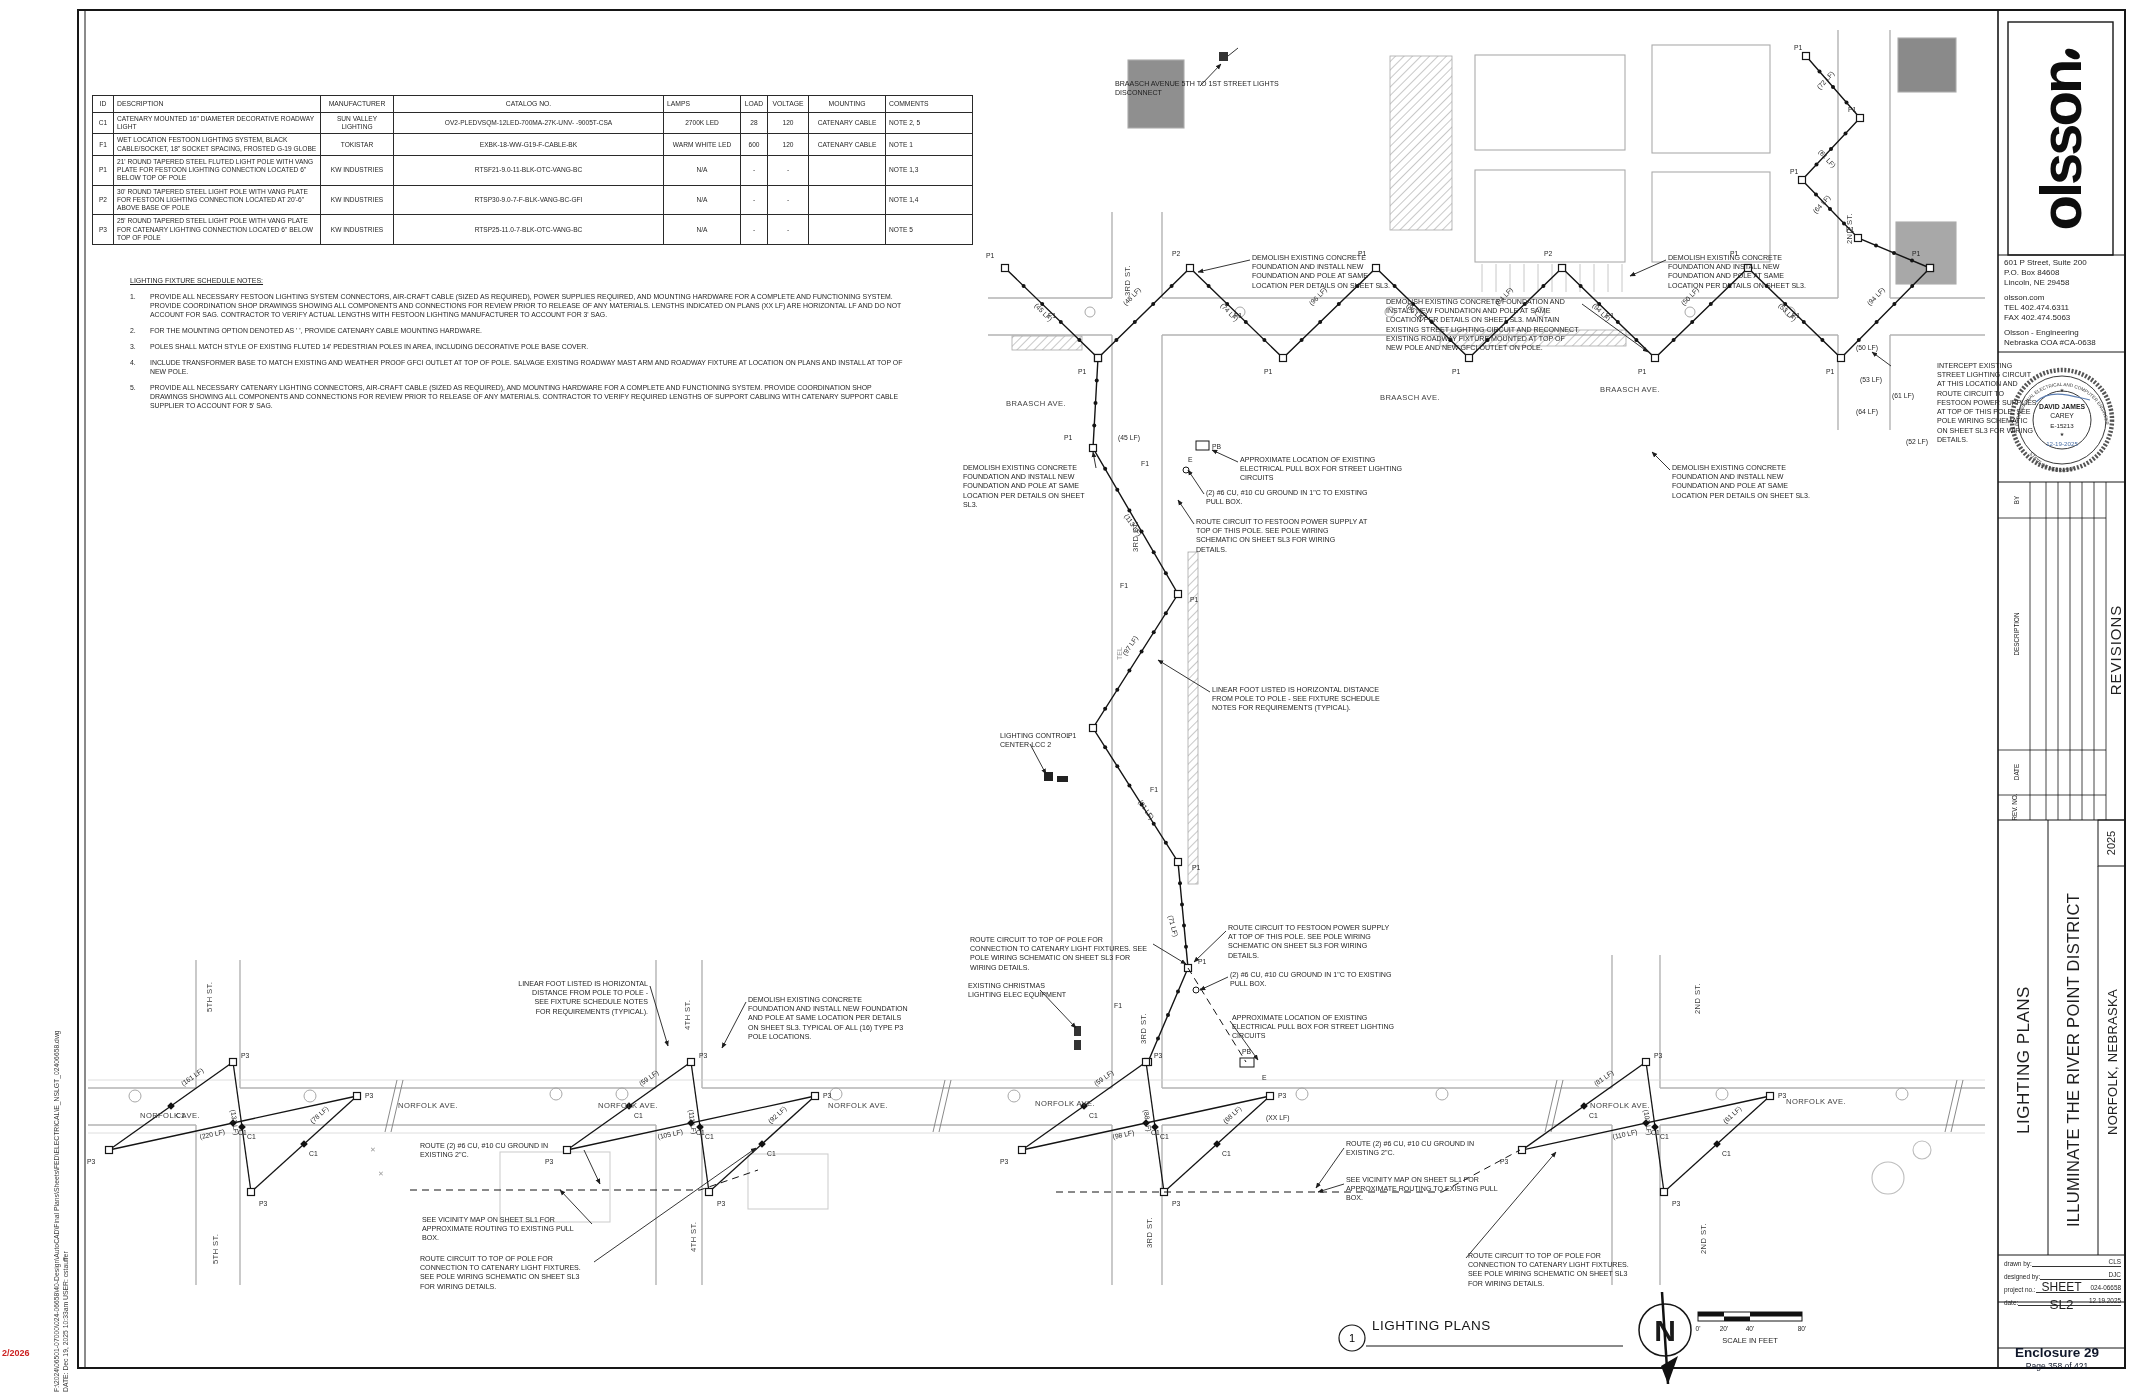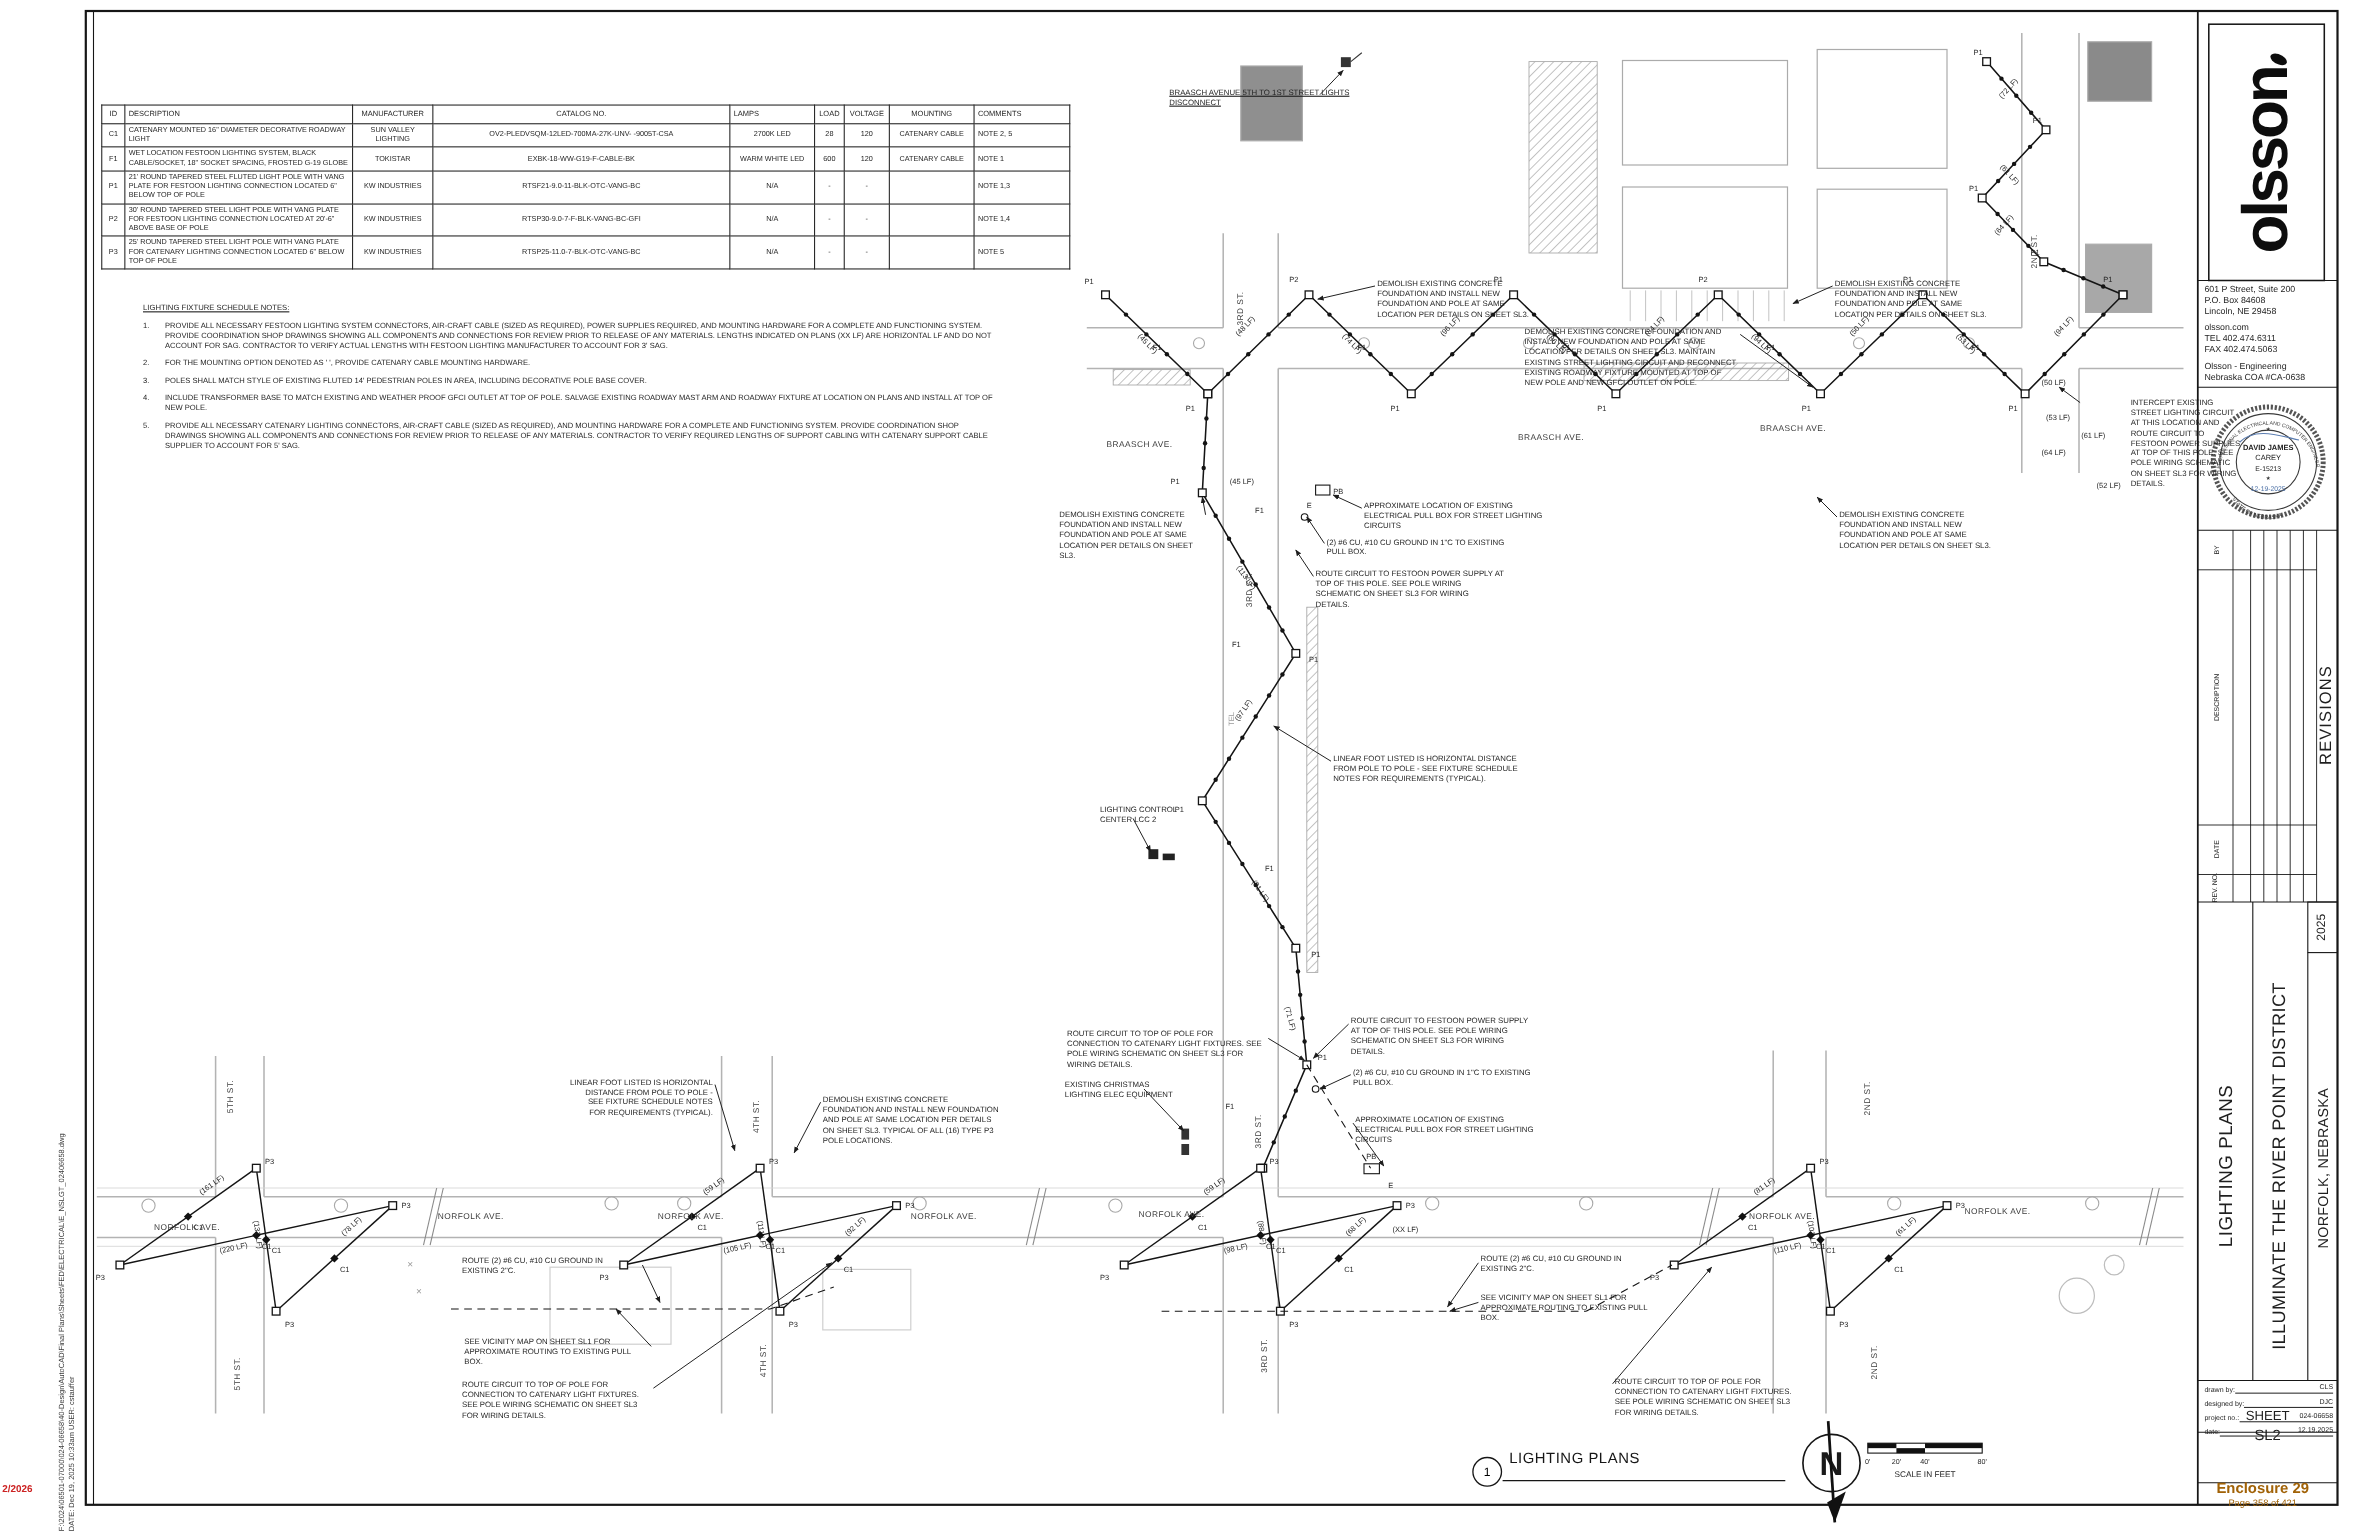--- a/index.html
+++ b/index.html
@@ -33,21 +33,21 @@
   .tb-revisions{font:15px "Liberation Sans",sans-serif;letter-spacing:1px;}
   .tb-year{font:11px "Liberation Sans",sans-serif;}
   .tb-t1{font:17px "Liberation Sans",sans-serif;letter-spacing:.5px;}
   .tb-t2{font:16.5px "Liberation Sans",sans-serif;letter-spacing:.3px;}
   .tb-t3{font:13px "Liberation Sans",sans-serif;letter-spacing:.3px;}
   .credits{position:absolute;left:2004px;top:1259px;width:117px;font:6.4px/1 "Liberation Sans",sans-serif;}
   .cred-row{display:flex;align-items:flex-end;margin-bottom:4.5px;}
   .cred-row .v{flex:1;text-align:right;border-bottom:.8px solid #333;padding-bottom:1px;}
   .sheetword{position:absolute;left:1998px;top:1280px;width:127px;text-align:center;
              font:12px/1.3 "Liberation Sans",sans-serif;}
-  .stamp{position:absolute;left:2000px;top:1346px;width:114px;text-align:center;color:#a16207;}
+  .stamp{position:absolute;left:2000px;top:1346px;width:114px;text-align:center;color:#0f172a;}
   .stamp .s1{font:bold 13.5px/1.1 "Liberation Sans",sans-serif;}
   .stamp .s2{font:8.5px/1.2 "Liberation Sans",sans-serif;}
   .edge{position:absolute;left:52px;top:1392px;transform:rotate(-90deg);transform-origin:0 0;
         width:1100px;font:6.8px/1.35 "Liberation Sans",sans-serif;color:#3a3a3a;}
   .edge-stamp{position:absolute;left:2px;top:1348px;font:bold 9px "Liberation Sans",sans-serif;color:#cc2222;}
 </style>
 </head>
 <body>
 
 <div class="page">
@@ -689,21 +689,21 @@
           <span class="note-txt">INCLUDE TRANSFORMER BASE TO MATCH EXISTING AND WEATHER PROOF GFCI OUTLET AT TOP OF POLE. SALVAGE EXISTING ROADWAY MAST ARM AND ROADWAY FIXTURE AT LOCATION ON PLANS AND INSTALL AT TOP OF NEW POLE.</span>
         </div>
         <div class="note-row">
           <span class="note-num">5.</span>
           <span class="note-txt">PROVIDE ALL NECESSARY CATENARY LIGHTING CONNECTORS, AIR-CRAFT CABLE (SIZED AS REQUIRED), AND MOUNTING HARDWARE FOR A COMPLETE AND FUNCTIONING SYSTEM. PROVIDE COORDINATION SHOP DRAWINGS SHOWING ALL COMPONENTS AND CONNECTIONS FOR REVIEW PRIOR TO RELEASE OF ANY MATERIALS. CONTRACTOR TO VERIFY REQUIRED LENGTHS OF SUPPORT CABLING WITH CATENARY SUPPORT CABLE SUPPLIER TO ACCOUNT FOR 5' SAG.</span>
         </div>
       </div>
   </div>
 
   <div id="anno-layer">
-      <div class="anno" style="left: 1063px; top: 80px; width: 165px; text-decoration: underline;">BRAASCH AVENUE 5TH TO 1ST STREET LIGHTS DISCONNECT</div>
+      <div class="anno" style="left: 1115px; top: 80px; width: 165px;">BRAASCH AVENUE 5TH TO 1ST STREET LIGHTS DISCONNECT</div>
       <div class="anno" style="left: 1252px; top: 254px; width: 152px;">DEMOLISH EXISTING CONCRETE FOUNDATION AND INSTALL NEW FOUNDATION AND POLE AT SAME LOCATION PER DETAILS ON SHEET SL3.</div>
       <div class="anno" style="left: 1668px; top: 254px; width: 152px;">DEMOLISH EXISTING CONCRETE FOUNDATION AND INSTALL NEW FOUNDATION AND POLE AT SAME LOCATION PER DETAILS ON SHEET SL3.</div>
       <div class="anno" style="left: 1386px; top: 298px; width: 195px;">DEMOLISH EXISTING CONCRETE FOUNDATION AND INSTALL NEW FOUNDATION AND POLE AT SAME LOCATION PER DETAILS ON SHEET SL3. MAINTAIN EXISTING STREET LIGHTING CIRCUIT AND RECONNECT EXISTING ROADWAY FIXTURE MOUNTED AT TOP OF NEW POLE AND NEW GFCI OUTLET ON POLE.</div>
       <div class="anno" style="left: 1937px; top: 362px; width: 100px;">INTERCEPT EXISTING STREET LIGHTING CIRCUIT AT THIS LOCATION AND ROUTE CIRCUIT TO FESTOON POWER SUPPLIES AT TOP OF THIS POLE. SEE POLE WIRING SCHEMATIC ON SHEET SL3 FOR WIRING DETAILS.</div>
       <div class="anno" style="left: 963px; top: 464px; width: 132px;">DEMOLISH EXISTING CONCRETE FOUNDATION AND INSTALL NEW FOUNDATION AND POLE AT SAME LOCATION PER DETAILS ON SHEET SL3.</div>
       <div class="anno" style="left: 1240px; top: 456px; width: 172px;">APPROXIMATE LOCATION OF EXISTING ELECTRICAL PULL BOX FOR STREET LIGHTING CIRCUITS</div>
       <div class="anno" style="left: 1206px; top: 489px; width: 170px;">(2) #6 CU, #10 CU GROUND IN 1"C TO EXISTING PULL BOX.</div>
       <div class="anno" style="left: 1196px; top: 518px; width: 172px;">ROUTE CIRCUIT TO FESTOON POWER SUPPLY AT TOP OF THIS POLE. SEE POLE WIRING SCHEMATIC ON SHEET SL3 FOR WIRING DETAILS.</div>
       <div class="anno" style="left: 1672px; top: 464px; width: 152px;">DEMOLISH EXISTING CONCRETE FOUNDATION AND INSTALL NEW FOUNDATION AND POLE AT SAME LOCATION PER DETAILS ON SHEET SL3.</div>
       <div class="anno" style="left: 1212px; top: 686px; width: 172px;">LINEAR FOOT LISTED IS HORIZONTAL DISTANCE FROM POLE TO POLE - SEE FIXTURE SCHEDULE NOTES FOR REQUIREMENTS (TYPICAL).</div>

